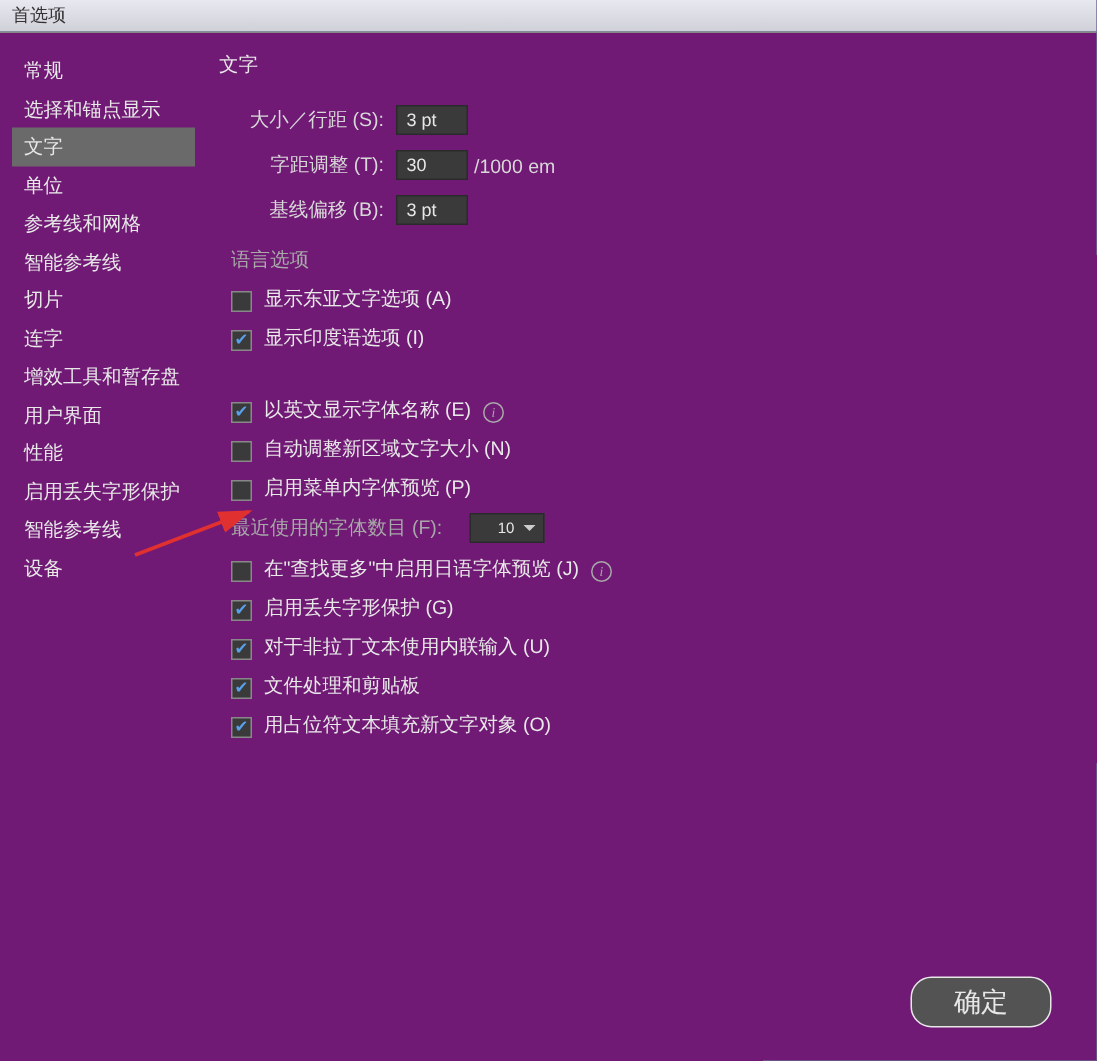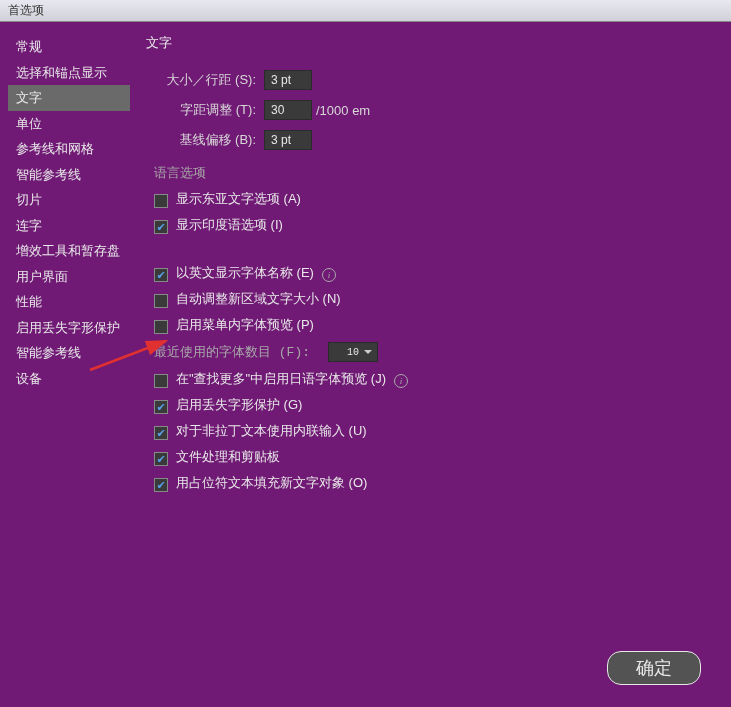--- a/index.html
+++ b/index.html
@@ -130,21 +130,20 @@
       margin-left: 8px;
       font-style: italic;
       font-family: serif;
     }
     .select-row {
       display: flex;
       align-items: center;
       margin: 8px 0 8px 8px;
       font-size: 13px;
       color: #a8a8a8;
-      font-family: Liberation Mono, monospace;
     }
     .select {
       background: #3a3a3a;
       border: 1px solid #2a2a2a;
       color: #e8e8e8;
       padding: 1px 18px 1px 18px;
       font-size: 10px;
       height: 20px;
       position: relative;
       display: inline-flex;

